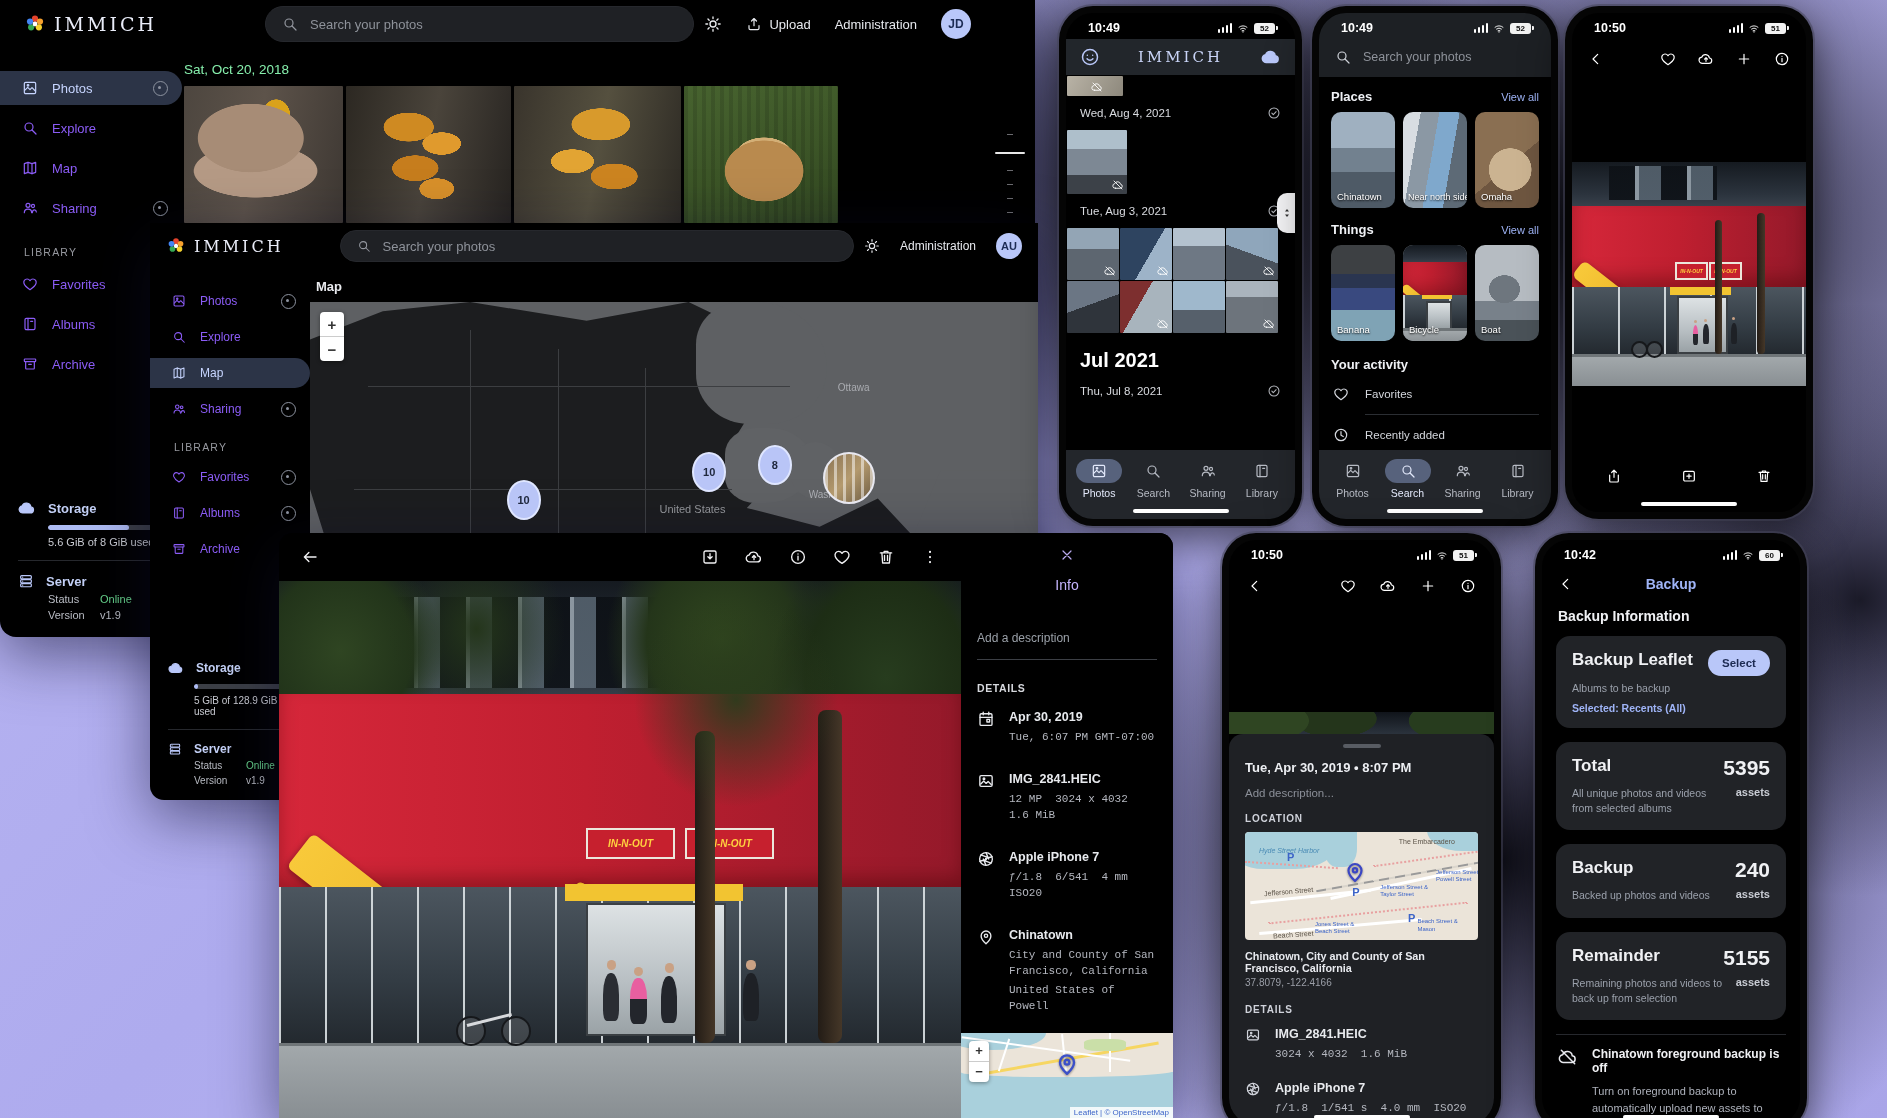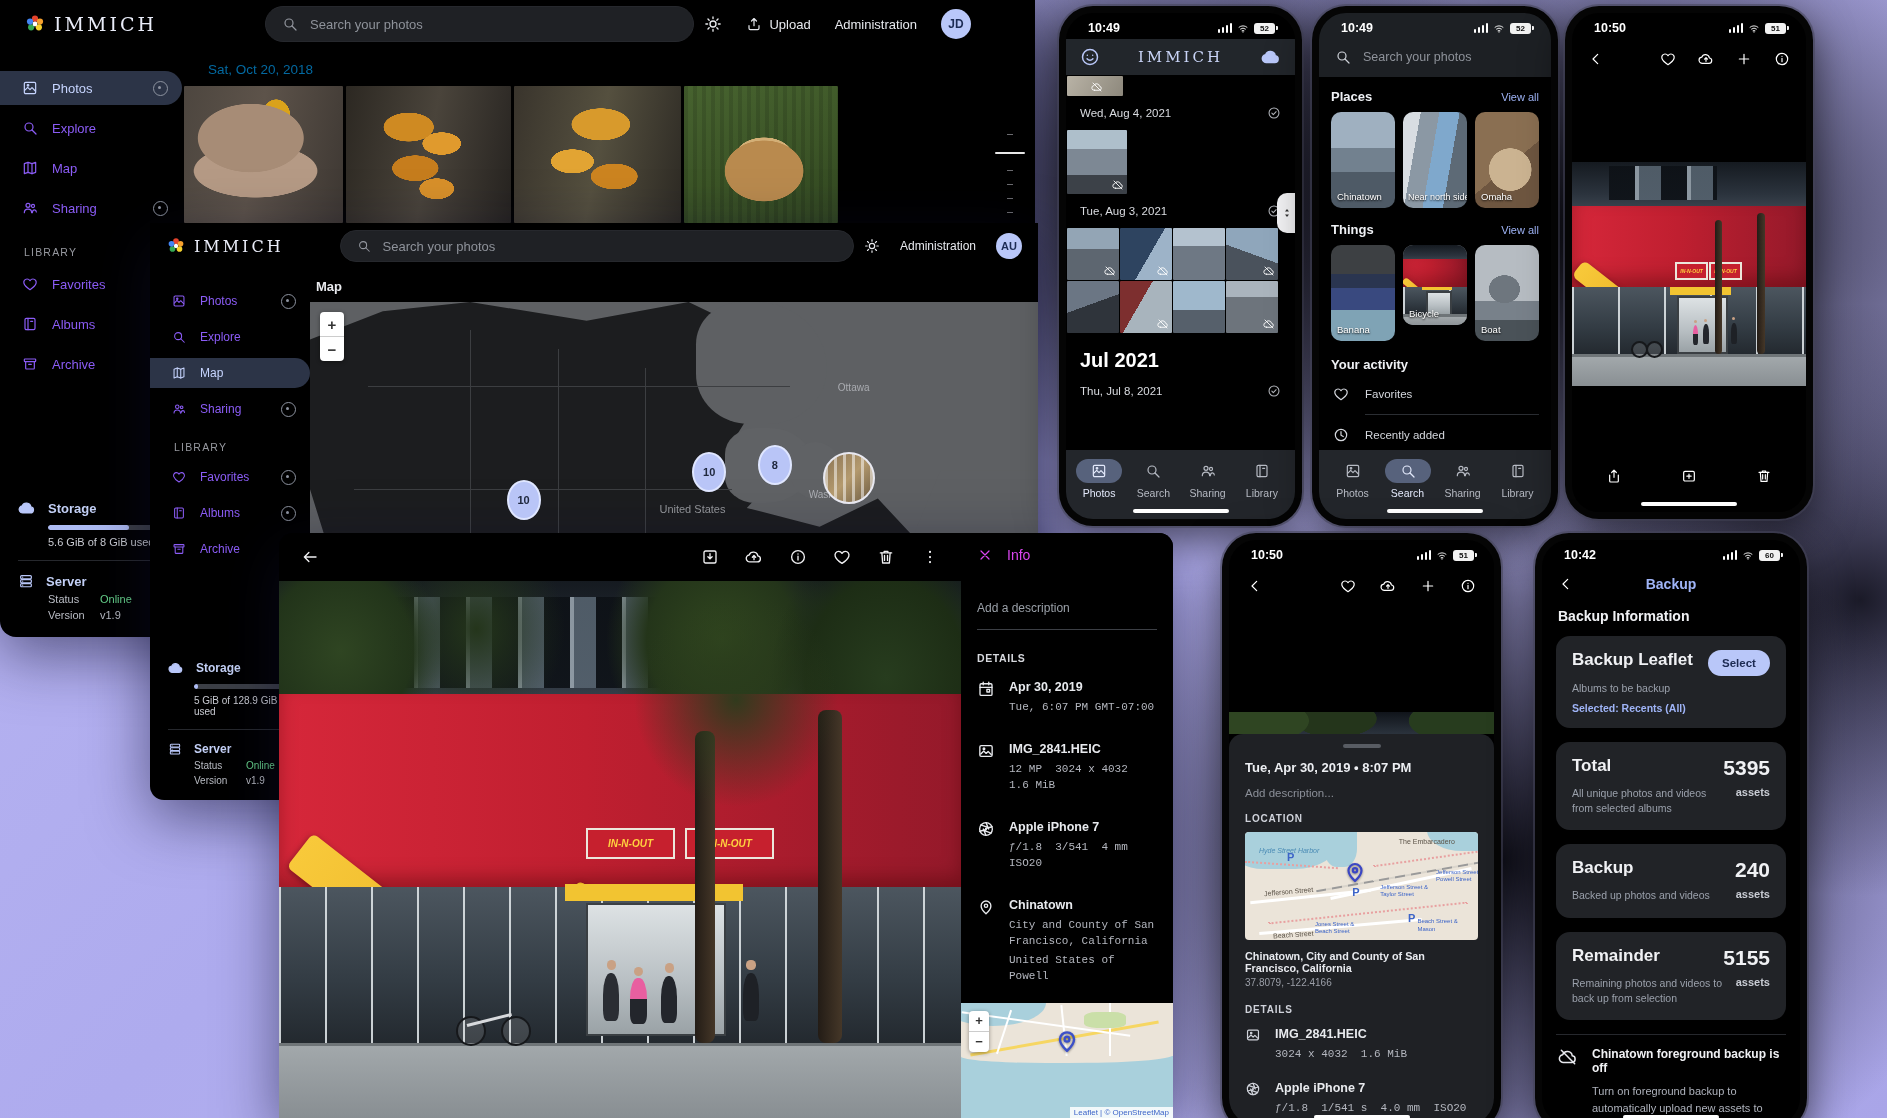--- a/index.html
+++ b/index.html
@@ -376,21 +376,21 @@
               <b>Status</b>
               <span class="grn">Online</span>
             </div>
           <div class="kv">
               <b>Version</b>
               <span>v1.9</span>
             </div>
         </div>
       </div>
       <div style="flex:1;position:relative;padding:14px 44px 0 2px;">
-        <div style="color:#0369a1;font-size:13.5px;margin-bottom:9px;margin-left:24px;">Sat, Oct 20, 2018</div>
+        <div style="color:#86efac;font-size:13.5px;margin-bottom:9px;">Sat, Oct 20, 2018</div>
         <div style="display:flex;gap:3px;">
           <div class="tile" style="width:159px;height:137px;background:
             radial-gradient(60% 45% at 42% 38%,#a78c76 0 55%,rgba(0,0,0,0) 56%),
             radial-gradient(70% 35% at 45% 62%,#b59a85 0 55%,rgba(0,0,0,0) 56%),
             radial-gradient(22% 18% at 50% 68%,#b8b52f 0 60%,rgba(0,0,0,0) 61%),
             radial-gradient(16% 22% at 58% 22%,#d9a21b 0 55%,rgba(0,0,0,0) 56%),
             linear-gradient(100deg,#4d463f 0%,#5d534a 45%,#3e3833 100%);"></div>
           <div class="tile" style="width:165px;height:137px;background:
             radial-gradient(26% 18% at 38% 30%,#cf8a22 0 58%,rgba(0,0,0,0) 59%),
             radial-gradient(20% 14% at 58% 42%,#e09a2d 0 58%,rgba(0,0,0,0) 59%),
@@ -620,21 +620,21 @@
           <div class="io-wheel" style="left:32.5%;top:81%;width:26px;height:26px;"></div>
           <div class="io-frame" style="left:27.5%;top:82.5%;width:46px;transform:rotate(-14deg);"></div>
           <div class="io-person" style="left:47.5%;top:73%;height:9%;background:linear-gradient(180deg,#2a2d33 0%,#2a2d33 100%);"></div>
           <div class="io-person" style="left:51.5%;top:74%;height:8.5%;background:linear-gradient(180deg,#e85fa0 45%,#23262c 45%);"></div>
           <div class="io-person" style="left:56%;top:73.5%;height:8.8%;"></div>
           <div class="io-person" style="left:68%;top:73%;height:9%;background:#1e2126;"></div>
         </div>
       </div>
 
       <div style="width:212px;flex:none;background:#000;display:flex;flex-direction:column;padding:14px 0 0;">
-        <div style="display:flex;align-items:center;gap:14px;padding:0 16px;color:#d946ef;">
+        <div style="display:flex;align-items:center;gap:14px;padding:0 16px;color:#c4b5fd;flex-direction:column;">
           <svg class="ic s16">
               <use href="#i-x"></use>
             </svg>
           <span style="font-size:14px;">Info</span>
         </div>
         <div style="margin:38px 16px 0;color:#9aa0a8;font-size:12px;border-bottom:1px solid #3c3f45;padding-bottom:14px;">
           <span>Add a description</span>
         </div>
         <div style="margin:22px 16px 16px;color:#d6d8dd;font-size:10.5px;font-weight:bold;letter-spacing:.6px;">DETAILS</div>
         <div style="padding:0 16px;">
@@ -655,21 +655,21 @@
                 <div class="d-t">IMG_2841.HEIC</div>
                 <div class="d-s">12 MP  3024 x 4032  1.6 MiB</div>
               </div>
           </div>
           <div class="drow">
             <svg class="ic s18">
                 <use href="#i-aperture"></use>
               </svg>
             <div>
                 <div class="d-t">Apple iPhone 7</div>
-                <div class="d-s">ƒ/1.8  3/541  4 mm  ISO20</div>
+                <div class="d-s">ƒ/1.8  6/541  4 mm  ISO20</div>
               </div>
           </div>
           <div class="drow" style="margin-bottom:14px;">
             <svg class="ic s18">
                 <use href="#i-pin"></use>
               </svg>
             <div>
                 <div class="d-t">Chinatown</div>
                 <div class="d-s">City and County of San Francisco, California</div>
                 <div class="d-s" style="margin-top:2px">United States of Powell</div>
@@ -876,21 +876,21 @@
         </div>
         <div style="display:flex;justify-content:space-between;align-items:center;margin:14px 0 8px;">
           <span style="color:#eef0f4;font-size:13px;font-weight:bold;">Things</span>
           <span style="color:#9fb4f7;font-size:11px;">View all</span>
         </div>
         <div style="display:flex;gap:8px;">
           <div class="tile" style="width:66px;height:96px;border-radius:10px;background:
             linear-gradient(180deg,#3d4043 0 30%,#2a3550 30% 45%,#39497f 45% 68%,#7fa3b5 68%);">
             <span style="position:absolute;left:6px;bottom:6px;color:#fff;font-size:9.5px;text-shadow:0 1px 2px #000;">Banana</span>
           </div>
-          <div class="tile innout" style="width:66px;height:80px;border-radius:10px;">
+          <div class="tile innout" style="width:66px;height:96px;border-radius:10px;">
             <div class="io-canopy" style="height:24%"></div>
             <div class="io-red" style="top:18%;height:38%"></div>
             <div class="io-arrow" style="left:4%;top:40%;width:40%;height:9%;transform:rotate(40deg);transform-origin:left top;"></div>
             <div class="io-store" style="top:52%;height:34%"></div>
             <div class="io-awning" style="left:30%;top:52%;width:46%;height:4%;"></div>
             <div class="io-door" style="left:36%;top:58%;width:34%;height:26%;"></div>
             <div class="io-walk"></div>
             <span style="position:absolute;left:6px;bottom:6px;color:#fff;font-size:9.5px;text-shadow:0 1px 2px #000;z-index:3;">Bicycle</span>
           </div>
           <div class="tile" style="width:66px;height:96px;border-radius:10px;background:

